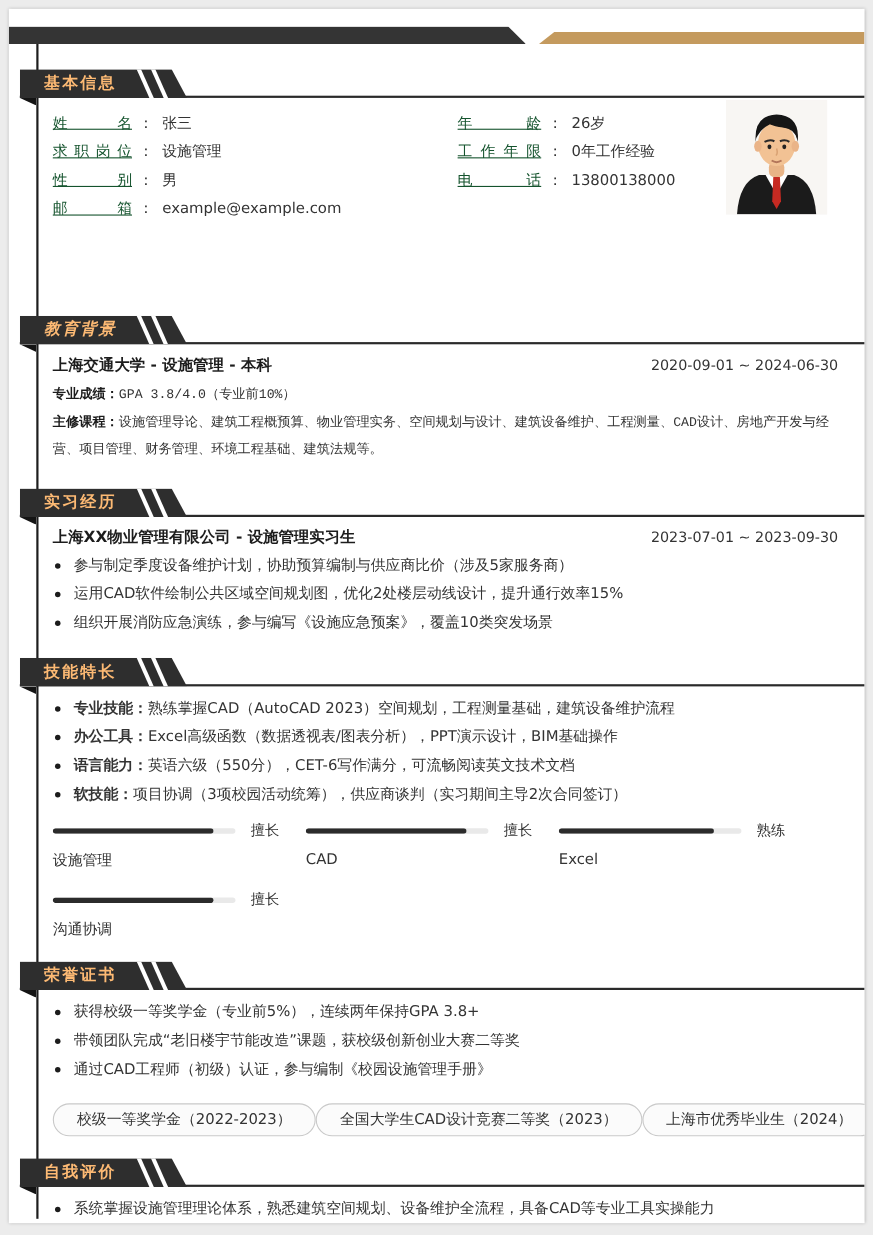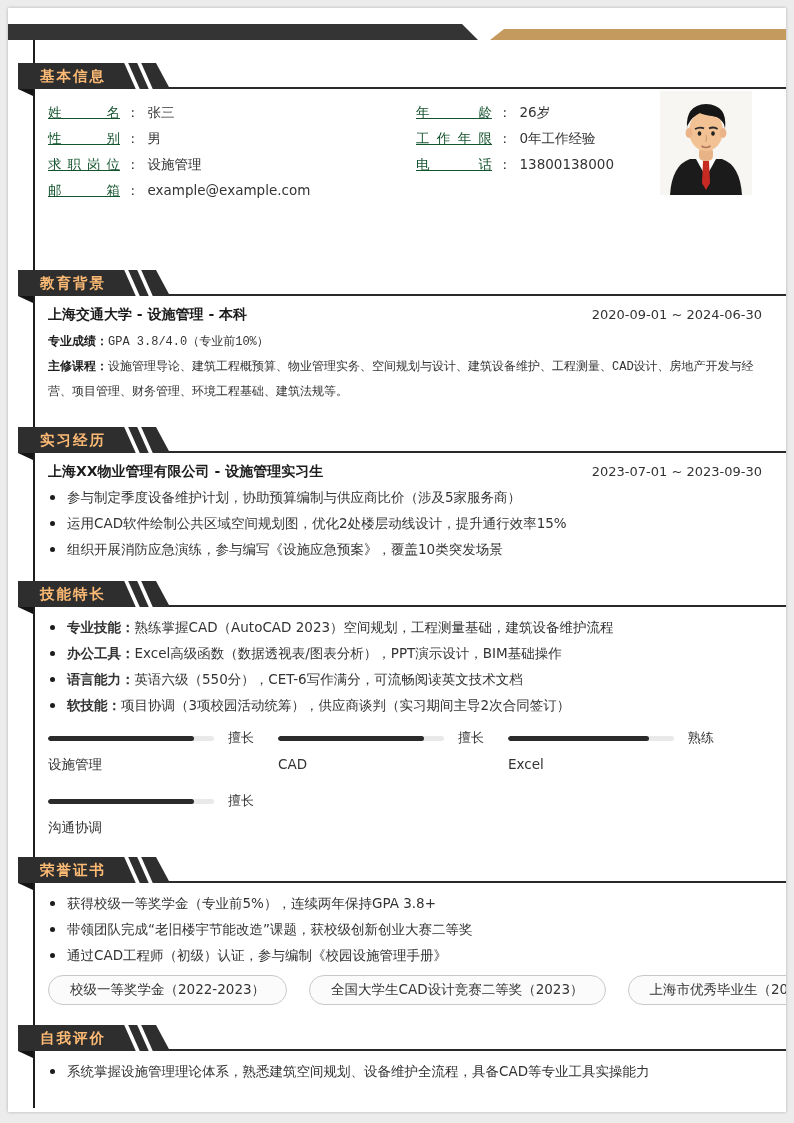--- a/index.html
+++ b/index.html
@@ -62,21 +62,21 @@
   
   .bars { display:flex; flex-wrap:wrap; margin-top:10px; }
   .bar-item { width:230px; margin:4px 0 14px 0; }
   .bar-line { display:flex; align-items:center; }
   .bar-track { width:166px; height:5px; border-radius:3px; background:#e9e9e9; overflow:hidden; }
   .bar-fill { height:5px; border-radius:3px; background:#2b2b2b; }
   .bar-level { font-size:13px; margin-left:14px; color:#333; }
   .bar-name { font-size:13.5px; margin-top:9px; color:#333; }
 
   
-  .pills { display:flex; gap:22px; margin-top:10px; }
+  .pills { display:flex; margin-top:21px; }
   .pill { border:1px solid #c9c9c9; background:#fbfbfb; border-radius:15px;
     padding:5px 21px; font-size:13.5px; color:#333; white-space:nowrap; }
 </style>
 </head>
 <body>
 
 <div class="page">
   <div class="topbar-dark"></div>
   <div class="topbar-gold"></div>
   <div class="vline"></div>
@@ -91,24 +91,24 @@
       </div>
       <div class="fold"></div>
     </div>
     <div class="sec-body basic-wrap">
       <div class="basic-cols">
         <div class="bcol left">
           <div class="brow">
             <span class="lbl">姓名</span><span class="colon">：</span><span>张三</span>
           </div>
           <div class="brow">
+            <span class="lbl">求职岗位</span><span class="colon">：</span><span>设施管理</span>
+          </div>
+          <div class="brow">
             <span class="lbl">性别</span><span class="colon">：</span><span>男</span>
-          </div>
-          <div class="brow">
-            <span class="lbl">求职岗位</span><span class="colon">：</span><span>设施管理</span>
           </div>
           <div class="brow">
             <span class="lbl">邮箱</span><span class="colon">：</span><span>example@example.com</span>
           </div>
         </div>
         <div class="bcol right">
           <div class="brow">
             <span class="lbl">年龄</span><span class="colon">：</span><span>26岁</span>
           </div>
           <div class="brow">
@@ -143,21 +143,21 @@
           <path d="M49 37.4 q5 -2 8.6 0.6" stroke="#2a2a2a" stroke-width="1.8" fill="none"></path>
           <ellipse cx="39.5" cy="42.5" rx="1.8" ry="2.2" fill="#222"></ellipse>
           <ellipse cx="53" cy="42.5" rx="1.8" ry="2.2" fill="#222"></ellipse>
 
           <path d="M46 44 q1.4 4.6 -0.6 6.4" stroke="#d9a273" stroke-width="1.4" fill="none"></path>
           <path d="M41.5 55 q4.5 3 9 0" stroke="#b3765a" stroke-width="1.6" fill="none"></path>
         </svg>
       </div>
     </div>
 
-    <div class="sec-head" style="margin-top:13px;">
+    <div class="sec-head" style="margin-top:30px;font-style:italic;">
       <div class="ribbon">
         <span class="ribbon-title">教育背景</span>
         <span class="stripe s1"></span>
         <span class="stripe s2"></span>
       </div>
       <div class="fold"></div>
     </div>
     <div class="sec-body">
       <div class="title-row">
         <span class="bold-title">上海交通大学 - 设施管理 - 本科</span>

